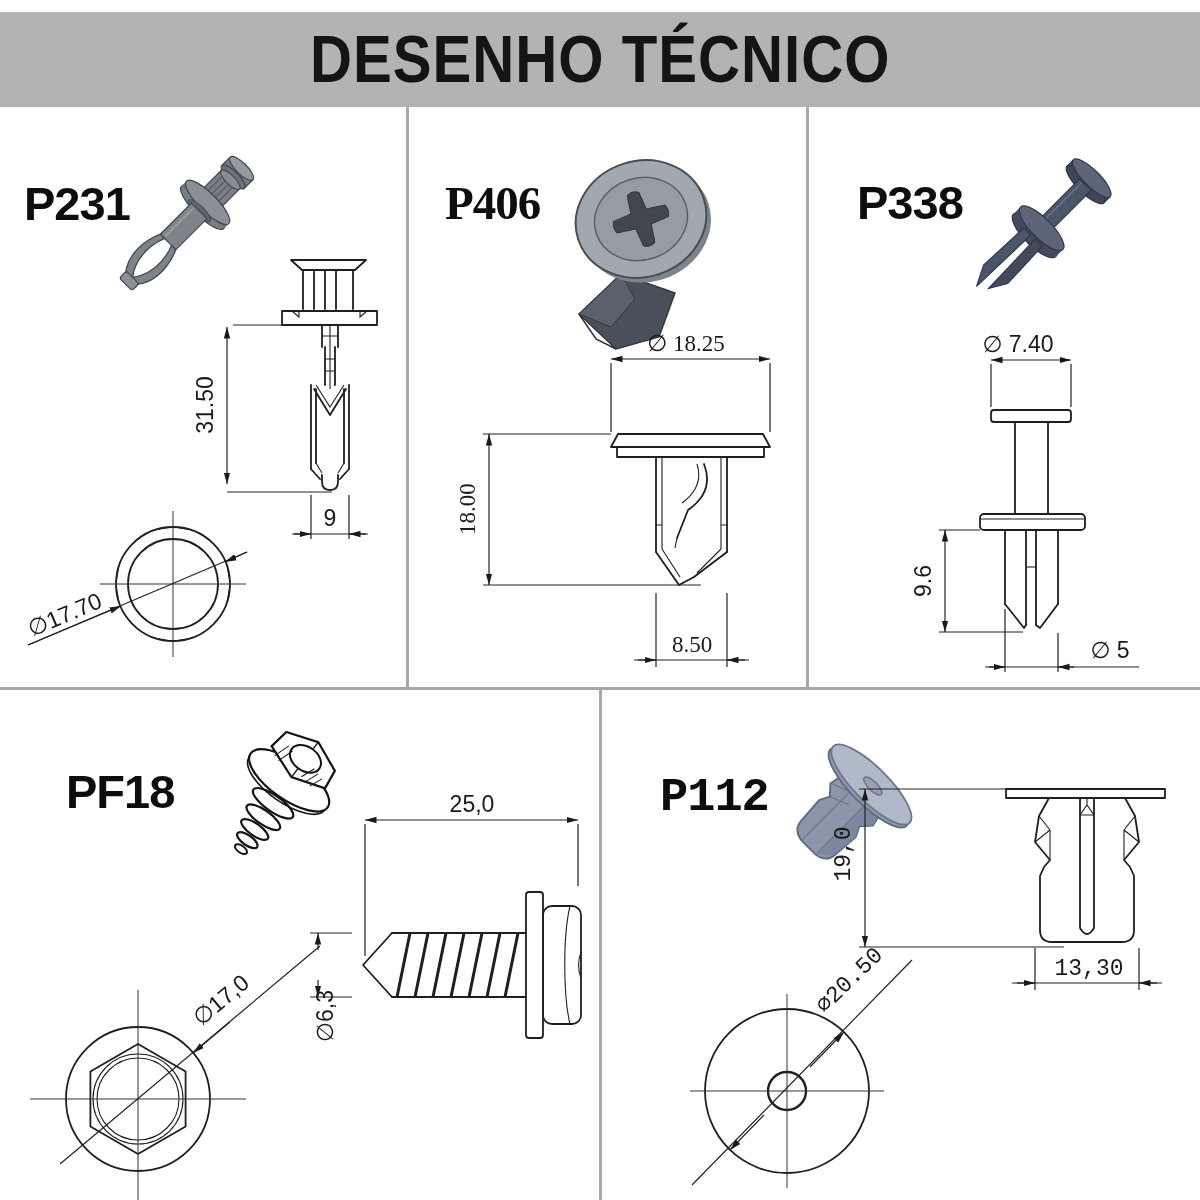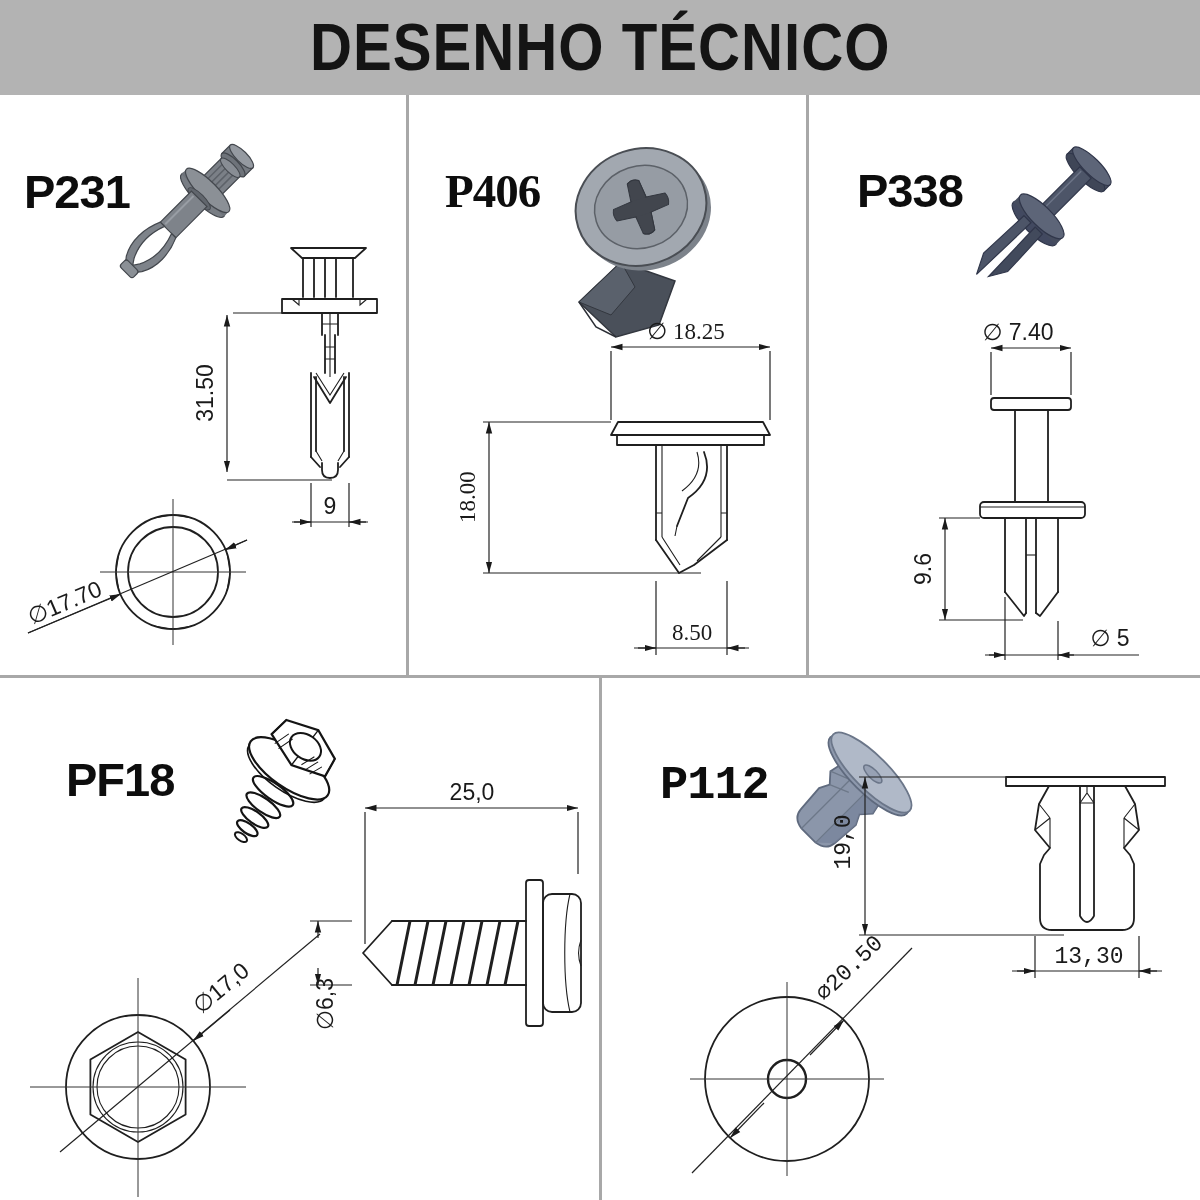--- a/index.html
+++ b/index.html
@@ -1,17 +1,17 @@
 <!DOCTYPE html>
 <html><head>
 <meta charset="utf-8">
 <style>
   html,body{margin:0;padding:0;background:#ffffff;width:1200px;height:1200px;overflow:hidden;
             font-family:"Liberation Sans",sans-serif;}
-  .stage{position:absolute;left:0;top:0;width:1200px;height:855px;background:#000000;}
+  .stage{position:absolute;left:0;top:12px;width:1200px;height:855px;background:#000000;}
   header{position:absolute;left:0;top:0;width:1200px;height:95px;background:#b3b3b3;
          display:flex;align-items:center;justify-content:center;}
   .title{font-size:60px;font-weight:bold;color:#141414;letter-spacing:1px;
          transform:scale(0.97,1.12);white-space:nowrap;}
   .divider{position:absolute;background:#a8a8a8;}
   #div-v1{left:406px;top:95px;width:3px;height:583px;}
   #div-v2{left:806px;top:95px;width:3px;height:583px;}
   #div-h1{left:0;top:675px;width:1200px;height:3px;}
   #div-v3{left:599px;top:678px;width:3px;height:522px;}
   .panel{position:absolute;background:#ffffff;text-align:right;}

